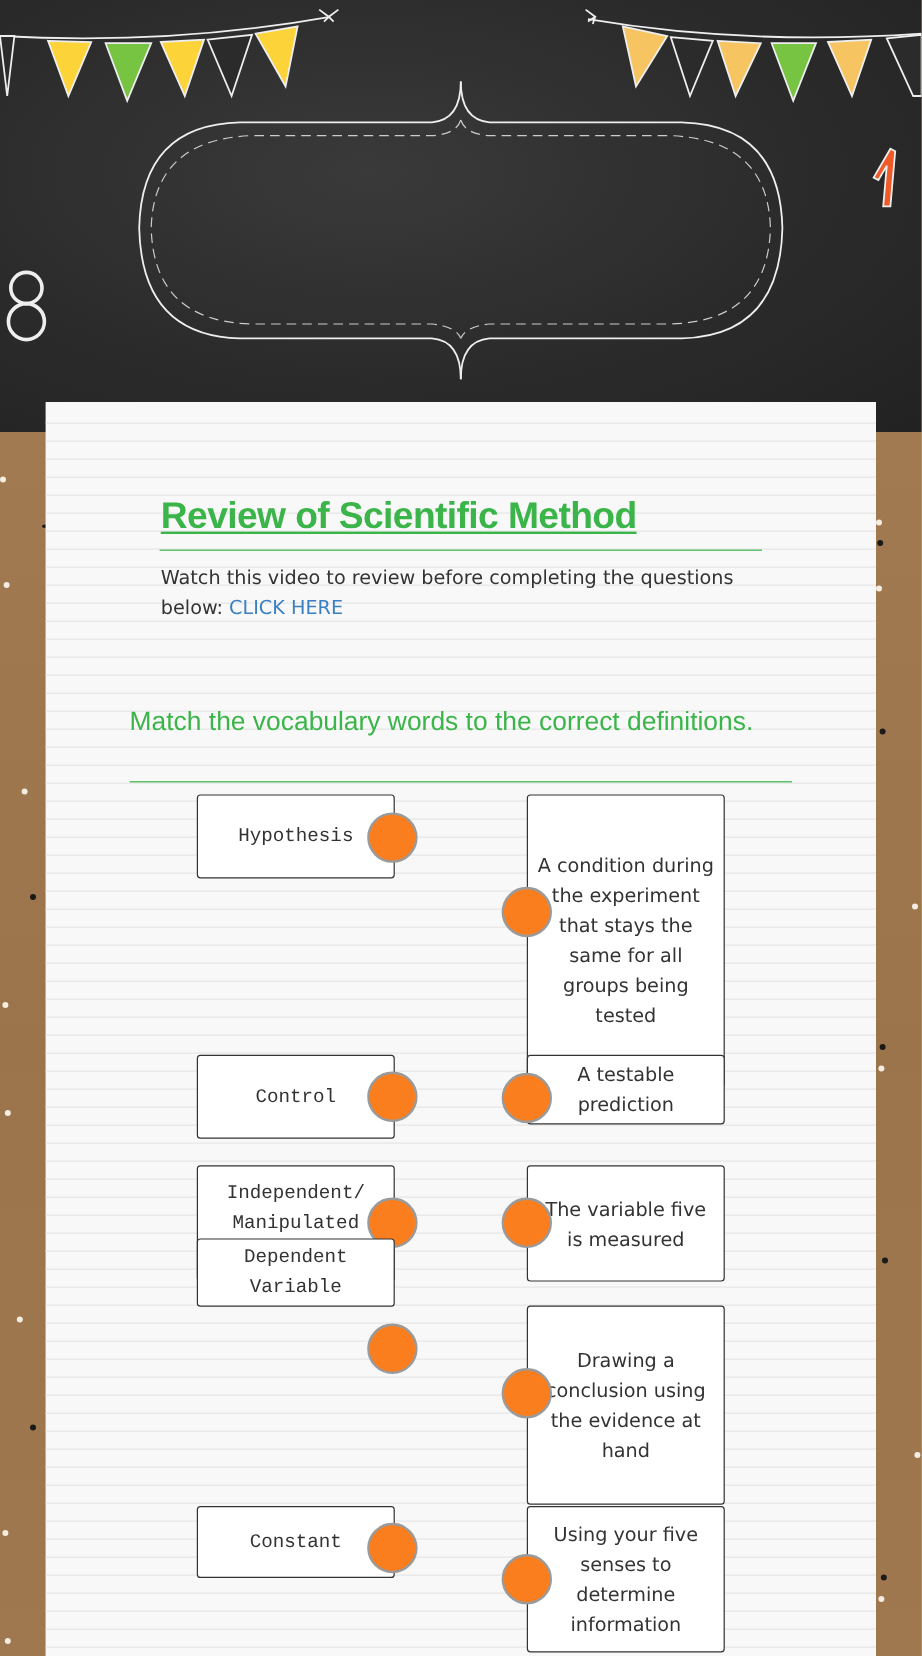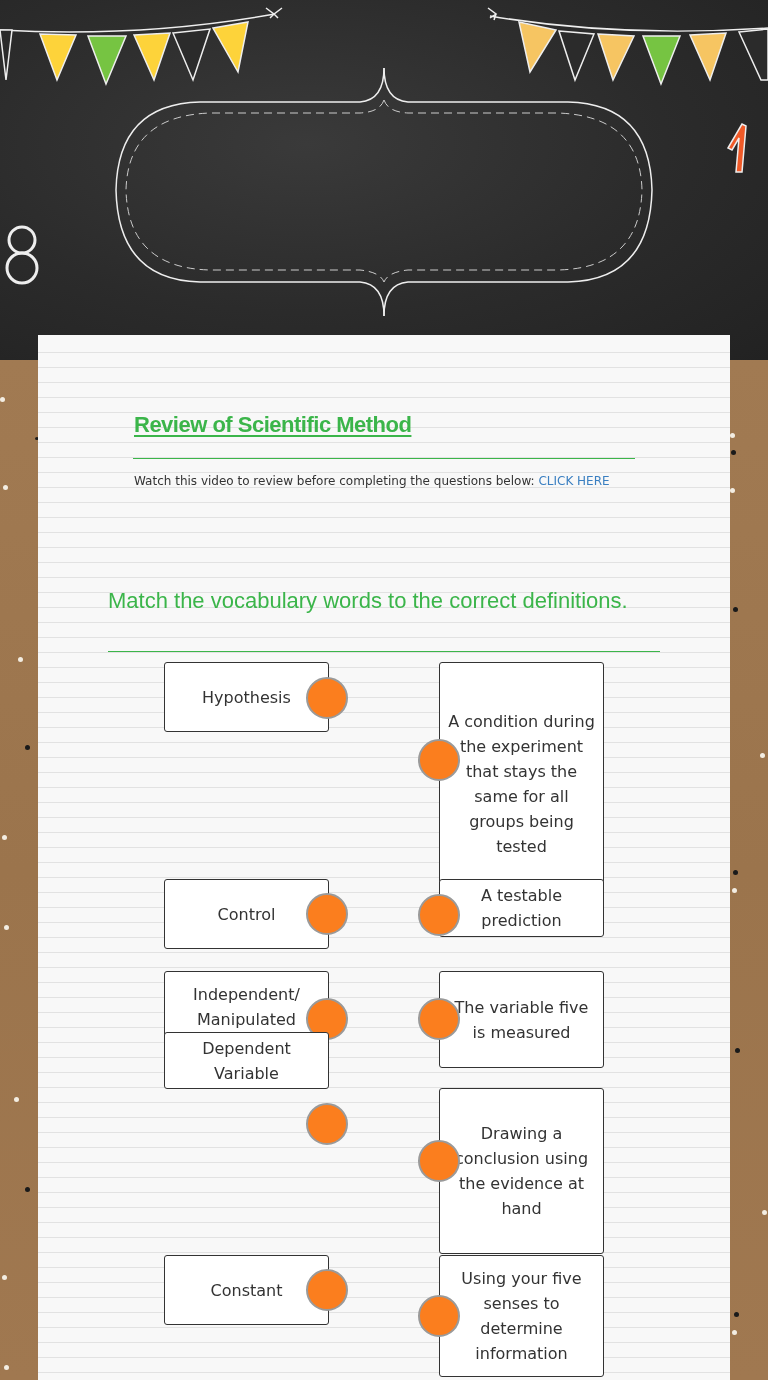--- a/index.html
+++ b/index.html
@@ -24,41 +24,41 @@
   .dot.b { background: #1a1a1a; }
   .paper {
     position: absolute; left: 38px; top: 335px; width: 692px; height: 1045px;
     background-color: #f8f8f8;
     background-image: repeating-linear-gradient(180deg, transparent 0px, transparent 14px, #e2e2e2 14px, #e2e2e2 15px);
     background-position: 0 3px;
   }
   .title {
     position: absolute; left: 134px; top: 412px;
     font-family: "Liberation Sans", sans-serif; font-weight: bold;
-    font-size: 22px; letter-spacing: -0.5px;
+    font-size: 31px; letter-spacing: -0.5px;
     color: #3bb54a; text-decoration: underline; text-decoration-thickness: 2px;
     text-underline-offset: 3px;
   }
   .rule { position: absolute; height: 1px; background: #3bb54a; }
   .intro {
     position: absolute; left: 134px; top: 469px; width: 520px;
-    font-family: "DejaVu Sans", sans-serif; font-size: 12px; line-height: 25px; color: #333;
+    font-family: "DejaVu Sans", sans-serif; font-size: 16px; line-height: 25px; color: #333;
   }
   .intro a { color: #3a7fc1; text-decoration: none; cursor: pointer; }
   .subtitle {
     position: absolute; left: 108px; top: 588px; width: 540px;
     font-family: "Liberation Sans", sans-serif; font-size: 22px; line-height: 26px; color: #3bb54a;
   }
   .card {
     position: absolute; background: #fff; border: 1px solid #333; border-radius: 3px;
     box-sizing: border-box; display: flex; align-items: center; justify-content: center;
     text-align: center; font-family: "DejaVu Sans", sans-serif; font-size: 16px; line-height: 25px; color: #333;
     padding: 8px 6px;
   }
-  .card.left { left: 164px; width: 165px; }
+  .card.left { left: 164px; width: 165px; font-family: Liberation Mono, monospace; }
   .card.right { left: 439px; width: 165px; }
   .knob {
     position: absolute; width: 42px; height: 42px; border-radius: 50%;
     background: #fb7e1e; border: 2px solid #9a9a9a; box-sizing: border-box; cursor: pointer;
   }
 </style>
 </head>
 <body>
 
 <div class="chalkboard">
@@ -153,21 +153,21 @@
 <div class="card left" style="top:971px;height:97px">
   <span>Independent/ Manipulated Variable</span>
 </div>
 <div class="knob" style="left:306px;top:998px"></div>
 
 <div class="card left" style="top:1032px;height:57px">
   <span>Dependent Variable</span>
 </div>
 <div class="knob" style="left:306px;top:1103px"></div>
 
-<div class="card left" style="top:1255px;height:70px">
+<div class="card left" style="top:1255px;height:60px">
   <span>Constant</span>
 </div>
 <div class="knob" style="left:306px;top:1269px"></div>
 
 <div class="card right" style="top:662px;height:244px">
   <span>A condition during the experiment that stays the same for all groups being tested</span>
 </div>
 <div class="knob" style="left:418px;top:739px"></div>
 
 <div class="card right" style="top:879px;height:58px">

